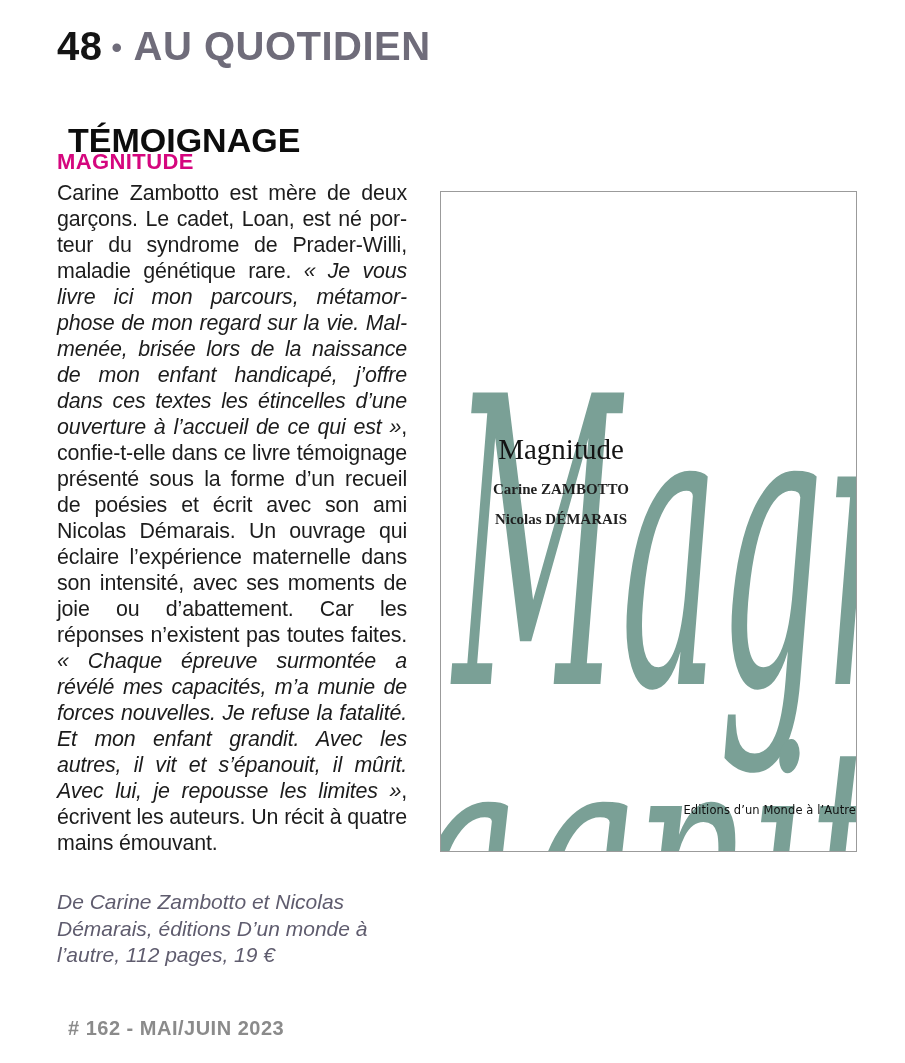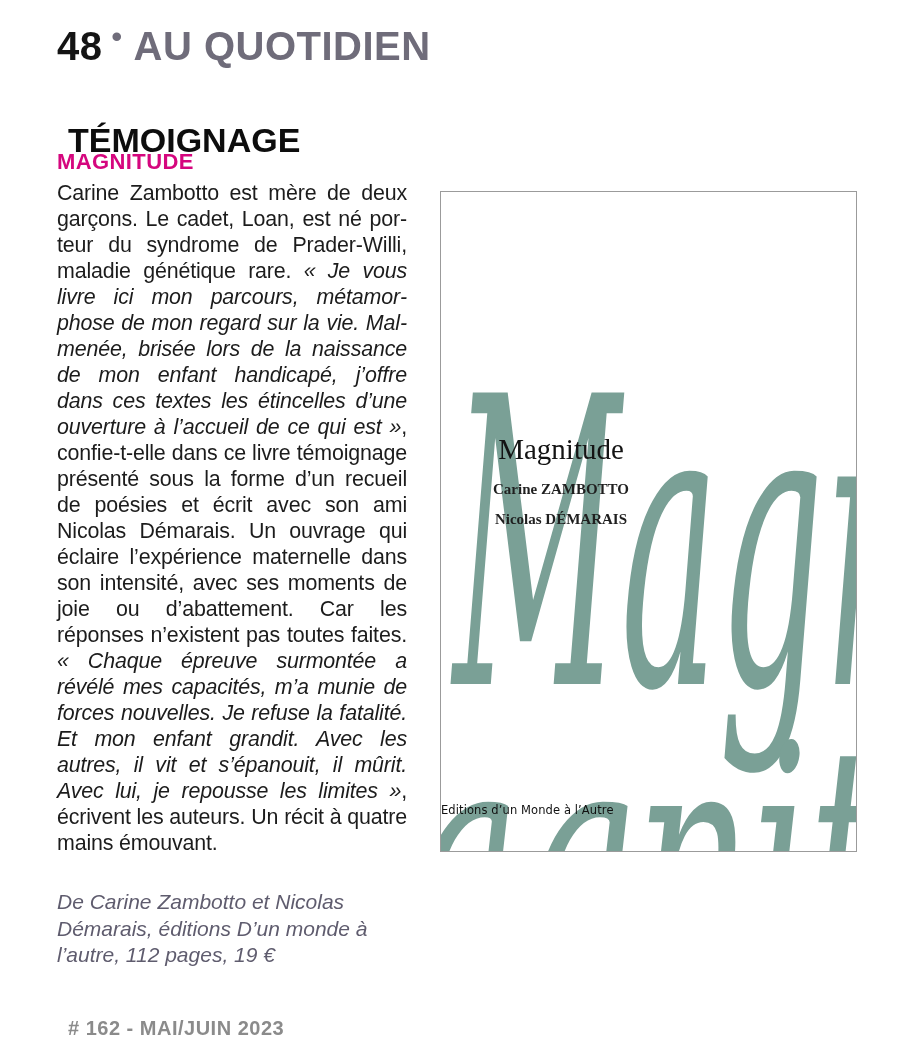--- a/index.html
+++ b/index.html
@@ -1,21 +1,21 @@
 <!DOCTYPE html>
 <html lang="fr"><head>
 <meta charset="utf-8">
 <style>
   html,body { margin:0; padding:0; background:#ffffff; }
   body { width:905px; height:1063px; overflow:hidden; }
   .page { position:relative; width:905px; height:1063px; background:#ffffff;
           font-family:"Liberation Sans", sans-serif; }
 
   
-  .masthead { position:absolute; left:57px; top:24px; display:flex; align-items:flex-start;
+  .masthead { position:absolute; left:57px; top:24px; display:flex; align-items:flex-end;
               font-size:40px; font-weight:700; color:#6f6c7a; letter-spacing:0.5px; white-space:nowrap; }
   .masthead .num { color:#141414; }
   .masthead .sep { font-size:30px; margin:0 11px 0 9px; transform:translateY(-4px); }
 
   
   .article-title { position:absolute; left:57px; top:110px; margin:11px;
                    font-size:34px; font-weight:800; color:#0d0d0d; letter-spacing:0; }
   .article-subtitle { position:absolute; left:57px; top:149px; margin:0;
                       font-size:22px; font-weight:800; color:#d5067e; letter-spacing:0.4px; }
 
@@ -39,21 +39,21 @@
            border:1px solid #9b9b9b; background:#ffffff; overflow:hidden; }
   .cover svg { position:absolute; left:0; top:0; display:block; }
   .script { fill:#7aa096; font-family:"DejaVu Serif", serif; font-style:italic; }
 
   .title-block { position:absolute; left:0; top:241px; width:240px; text-align:center; }
   .cover-title { font-family:"Liberation Serif", serif; font-size:29px; font-weight:400;
                  color:#141414; margin:0 0 15px 0; }
   .cover-author { font-family:"Liberation Serif", serif; font-size:15px; font-weight:700;
                   line-height:17.5px; color:#1f1f1f; margin:12px; }
 
-  .publisher { position:absolute; left:0; bottom:34px; width:100%; text-align:left;
+  .publisher { position:absolute; left:0; bottom:34px; width:100%; text-align:right;
                font-family:"DejaVu Sans", sans-serif; font-size:11.5px; color:#101010;
                letter-spacing:0.1px; }
 </style>
 </head>
 <body>
 
 <div class="page">
 
   <header class="masthead">
     <span class="num">48</span>

